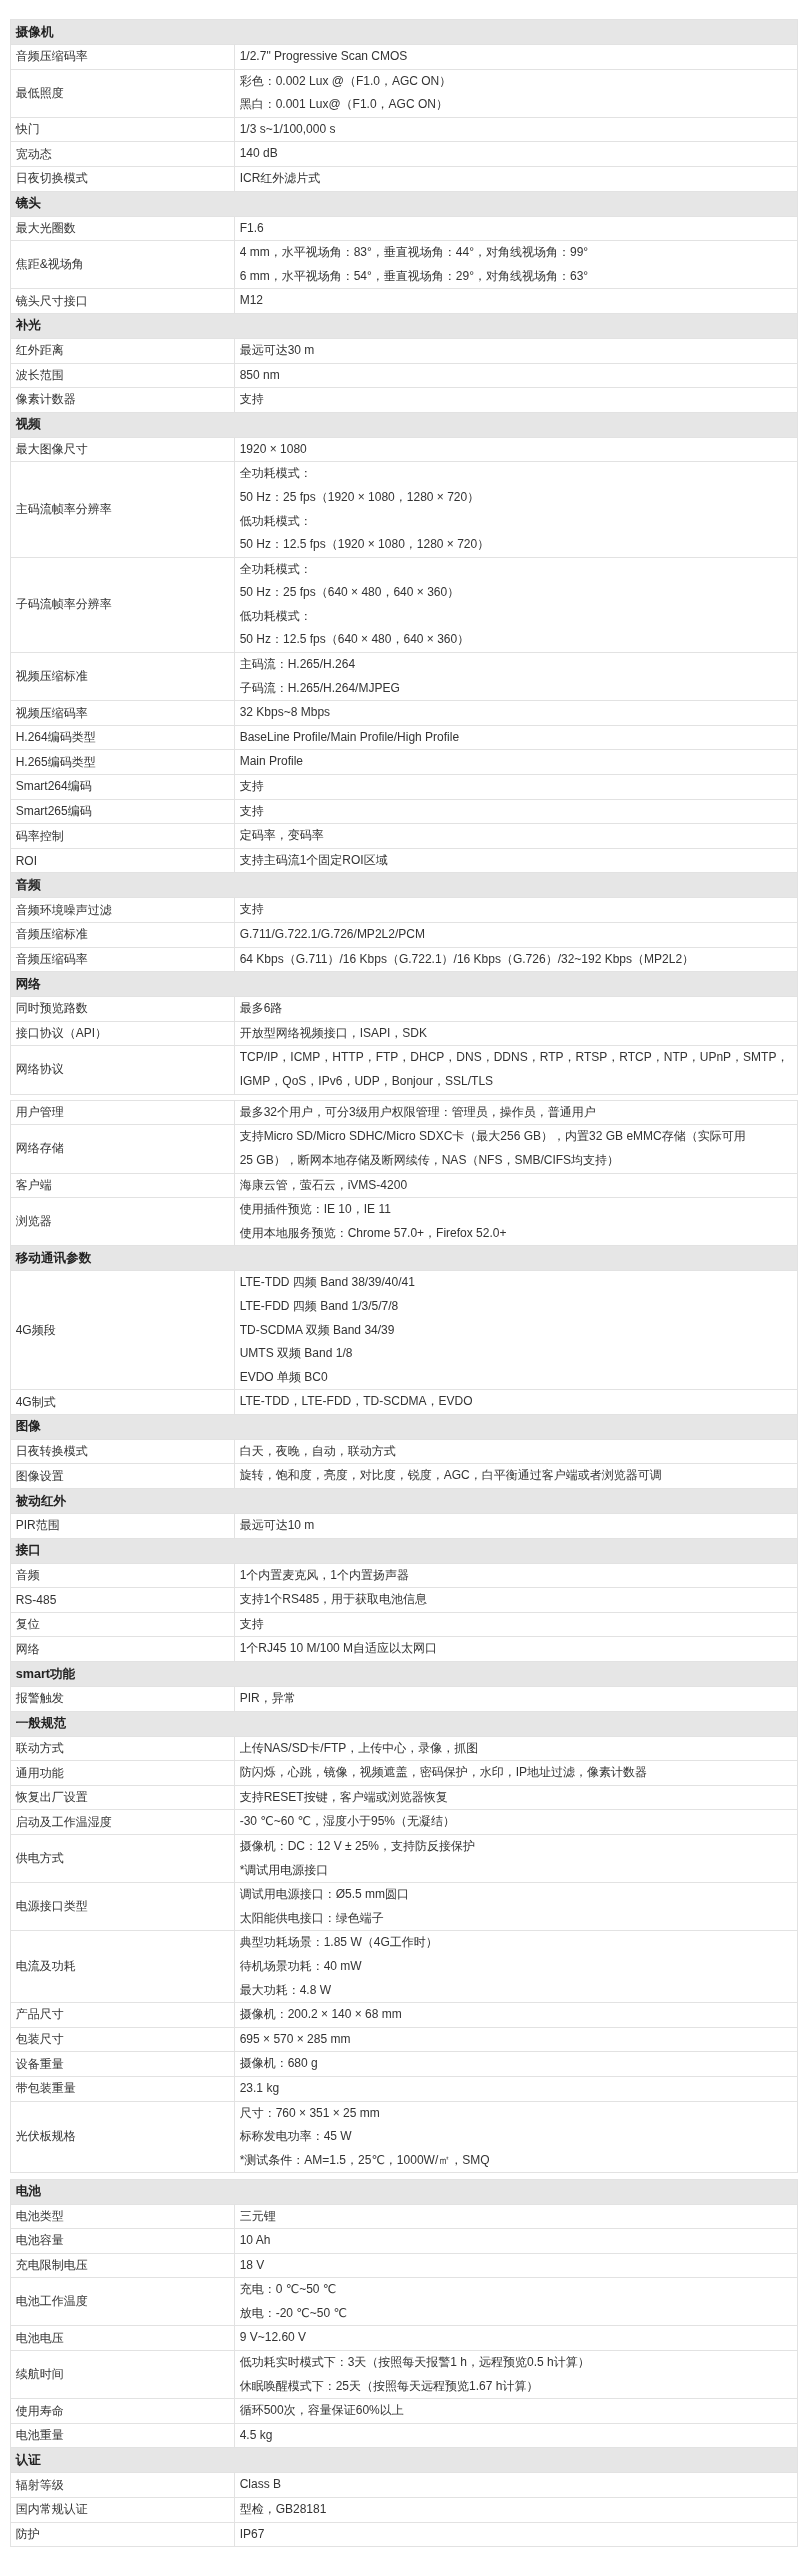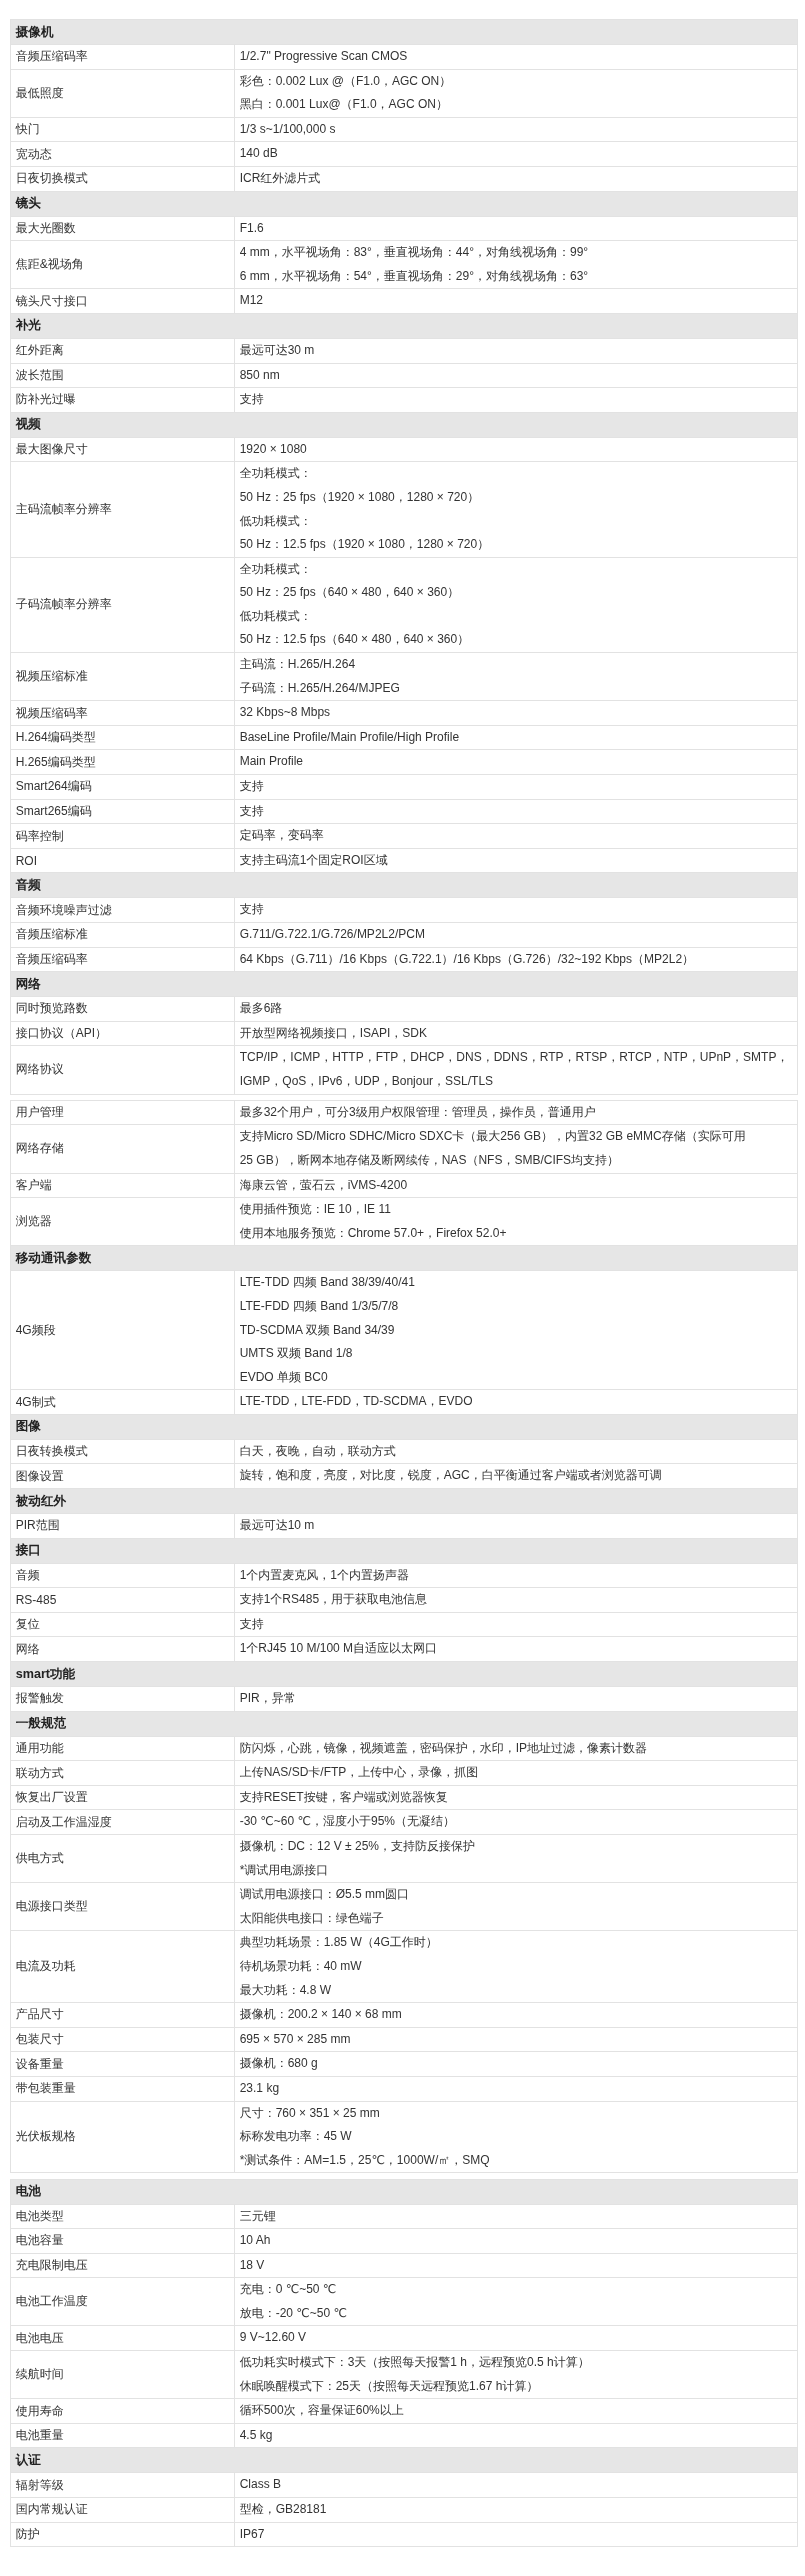--- a/index.html
+++ b/index.html
@@ -90,21 +90,21 @@
             <div class="line">最远可达30 m</div>
           </td>
         </tr>
         <tr>
           <td class="label">波长范围</td>
           <td class="value">
             <div class="line">850 nm</div>
           </td>
         </tr>
         <tr>
-          <td class="label">防补光过曝</td>
+          <td class="label">像素计数器</td>
           <td class="value">
             <div class="line">支持</div>
           </td>
         </tr>
         <tr class="section">
           <td colspan="2">视频</td>
         </tr>
         <tr>
           <td class="label">最大图像尺寸</td>
           <td class="value">
@@ -326,29 +326,29 @@
         <tr>
           <td class="label">报警触发</td>
           <td class="value">
             <div class="line">PIR，异常</div>
           </td>
         </tr>
         <tr class="section">
           <td colspan="2">一般规范</td>
         </tr>
         <tr>
+          <td class="label">联动方式</td>
+          <td class="value">
+            <div class="line">上传NAS/SD卡/FTP，上传中心，录像，抓图</div>
+          </td>
+        </tr>
+        <tr>
           <td class="label">通用功能</td>
           <td class="value">
             <div class="line">防闪烁，心跳，镜像，视频遮盖，密码保护，水印，IP地址过滤，像素计数器</div>
-          </td>
-        </tr>
-        <tr>
-          <td class="label">联动方式</td>
-          <td class="value">
-            <div class="line">上传NAS/SD卡/FTP，上传中心，录像，抓图</div>
           </td>
         </tr>
         <tr>
           <td class="label">恢复出厂设置</td>
           <td class="value">
             <div class="line">支持RESET按键，客户端或浏览器恢复</div>
           </td>
         </tr>
         <tr>
           <td class="label">启动及工作温湿度</td>

